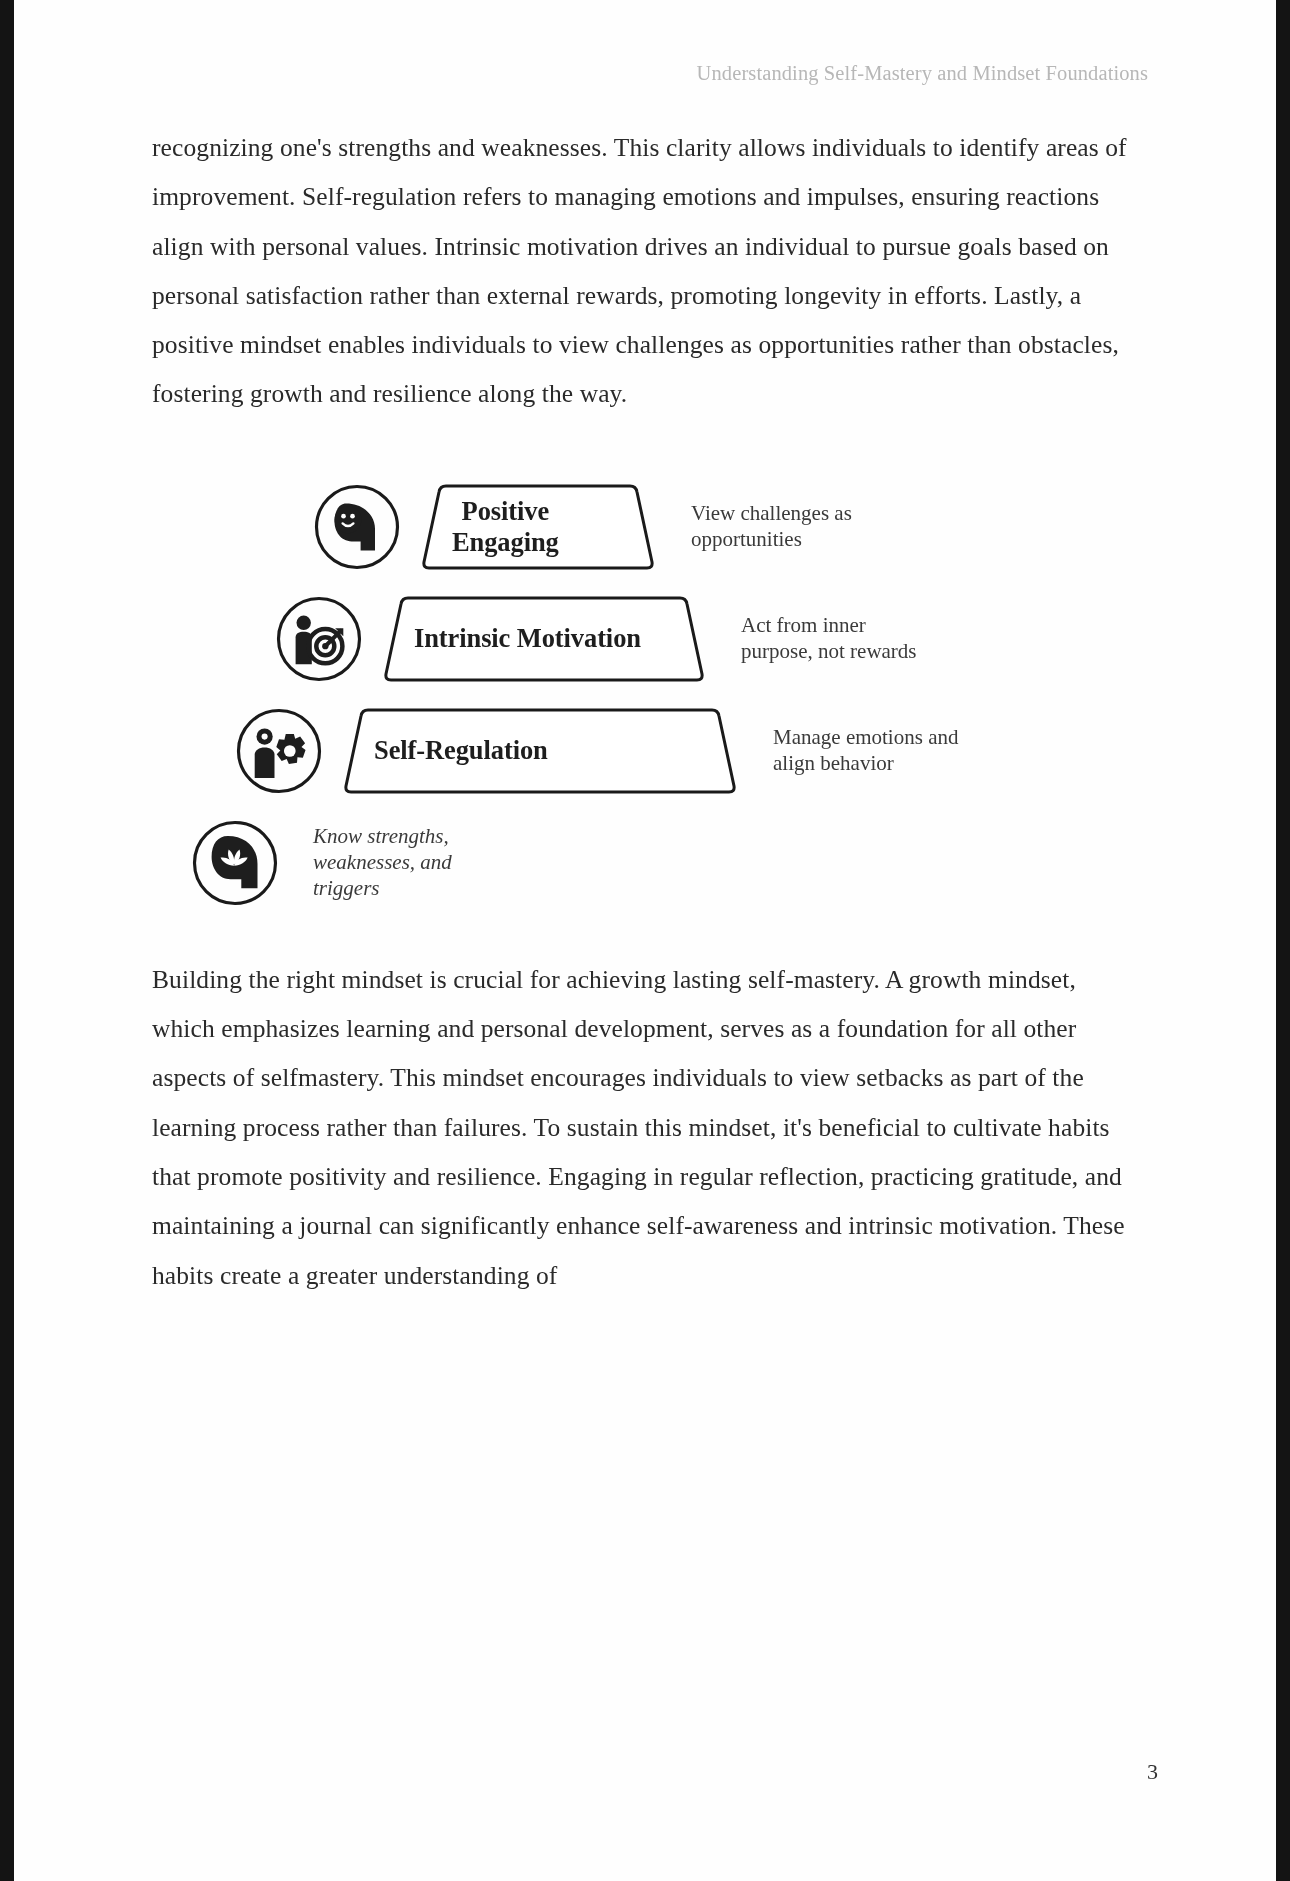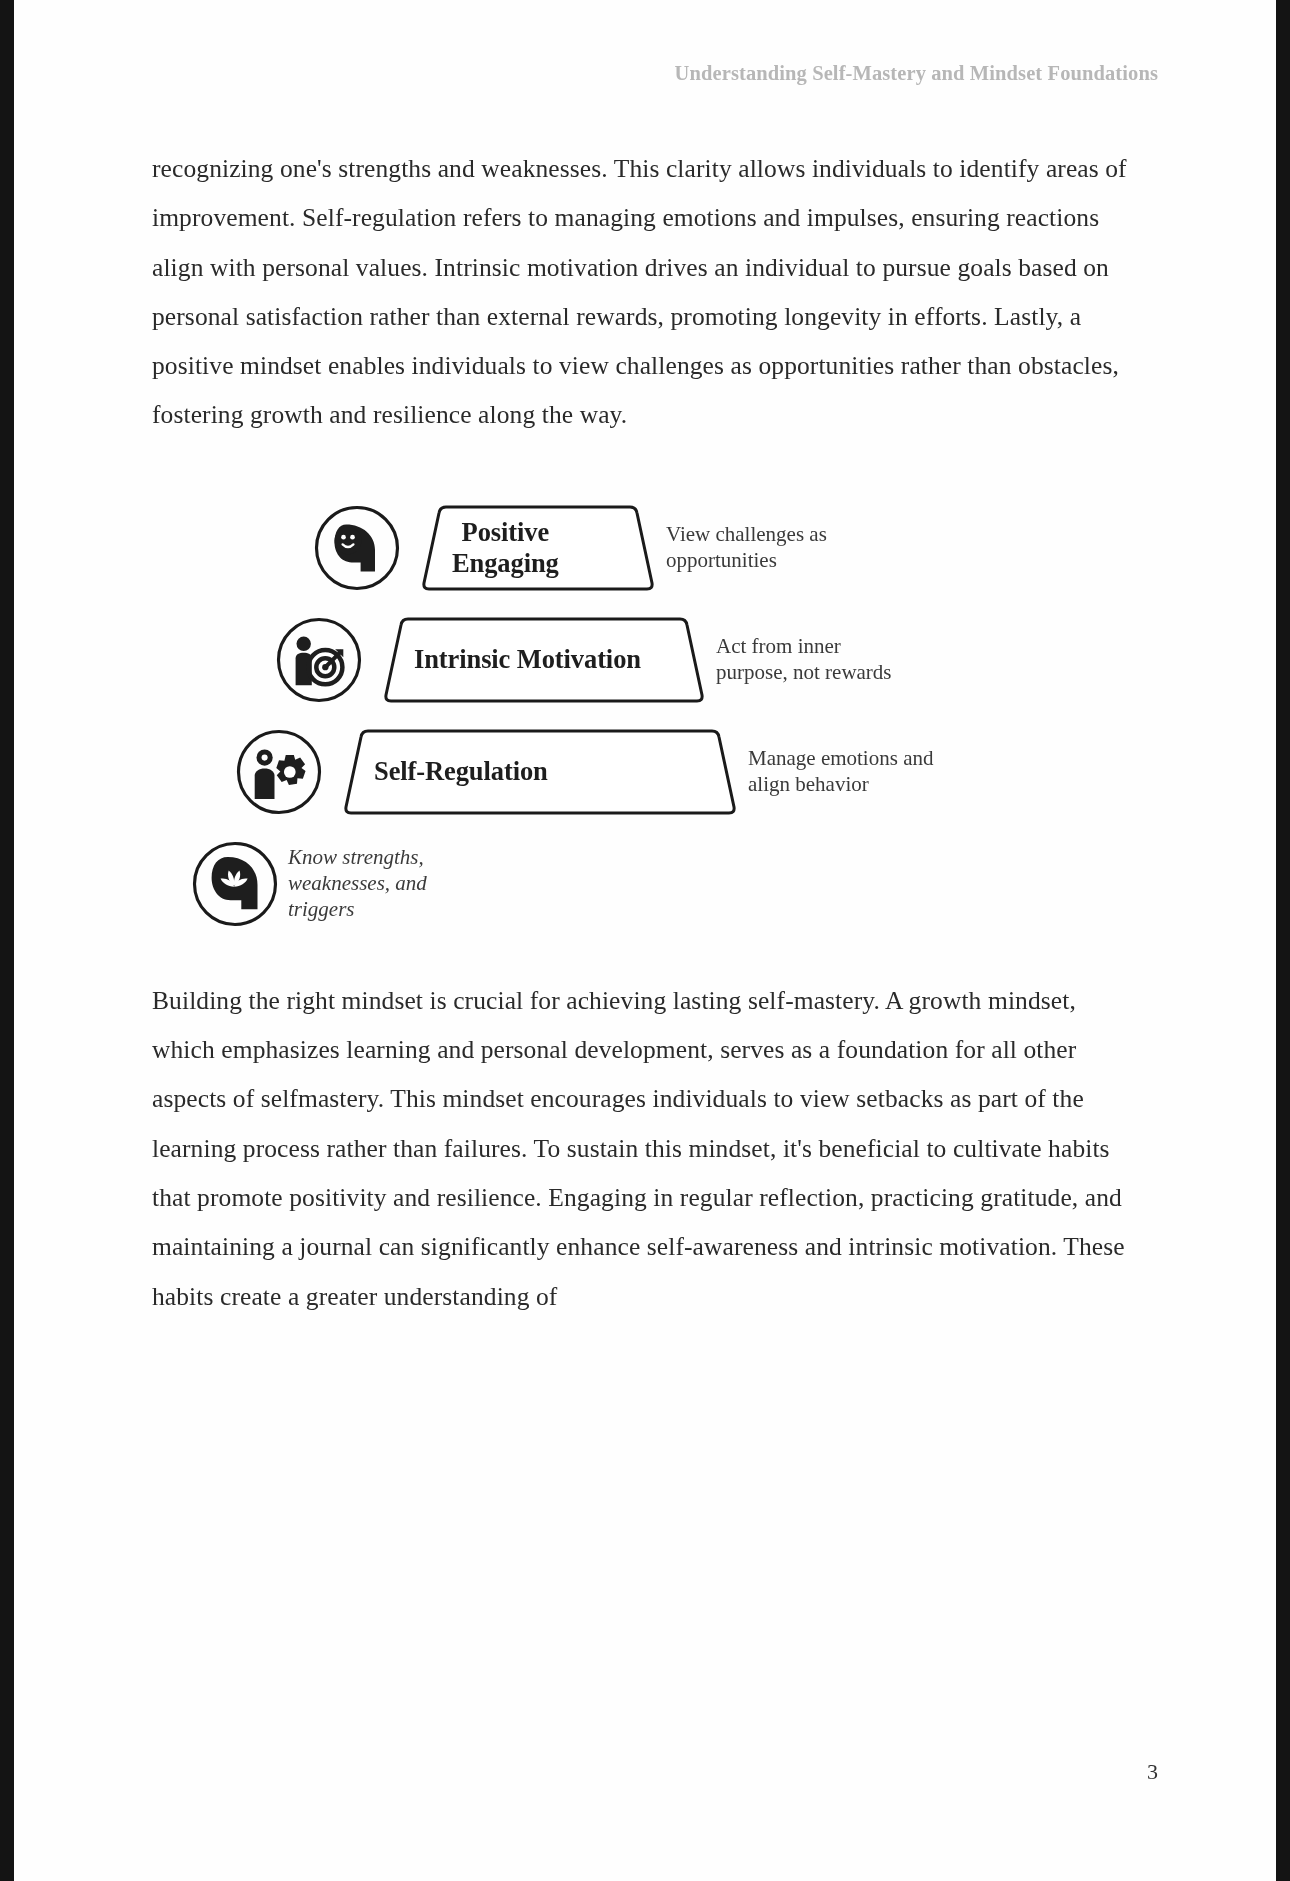--- a/index.html
+++ b/index.html
@@ -35,34 +35,33 @@
     right: 14px;
     top: 0;
     bottom: 0;
     background: #fefefe;
   }
 
   .running-head {
     position: absolute;
     top: 62px;
     left: 0;
-    right: 118px;
+    right: 128px;
     text-align: right;
     font-size: 20.5px;
     color: #b7b7b7;
     letter-spacing: 0.1px;
     white-space: nowrap;
-    font-weight: bold;
   }
 
   .content {
     position: absolute;
     left: 138px;
     width: 980px;
-    top: 144px;
+    top: 123px;
   }
 
   p.body-text {
     margin: 0;
     font-size: 25.5px;
     line-height: 49.3px;
     color: #2a2a2a;
     text-align: left;
     letter-spacing: 0.1px;
   }
@@ -127,21 +126,21 @@
     letter-spacing: -0.1px;
     padding: 0 34px;
     box-sizing: border-box;
   }
   .tier-label.two-line { line-height: 1.18; }
 
   .tier-note {
     font-size: 21px;
     line-height: 25.8px;
     color: #3a3a3a;
-    margin-left: 8px;
+    margin-left: 33px;
     width: 200px;
     flex: 0 0 auto;
   }
 
   
   .page-number {
     position: absolute;
     bottom: 96px;
     right: 118px;
     font-size: 22px;

